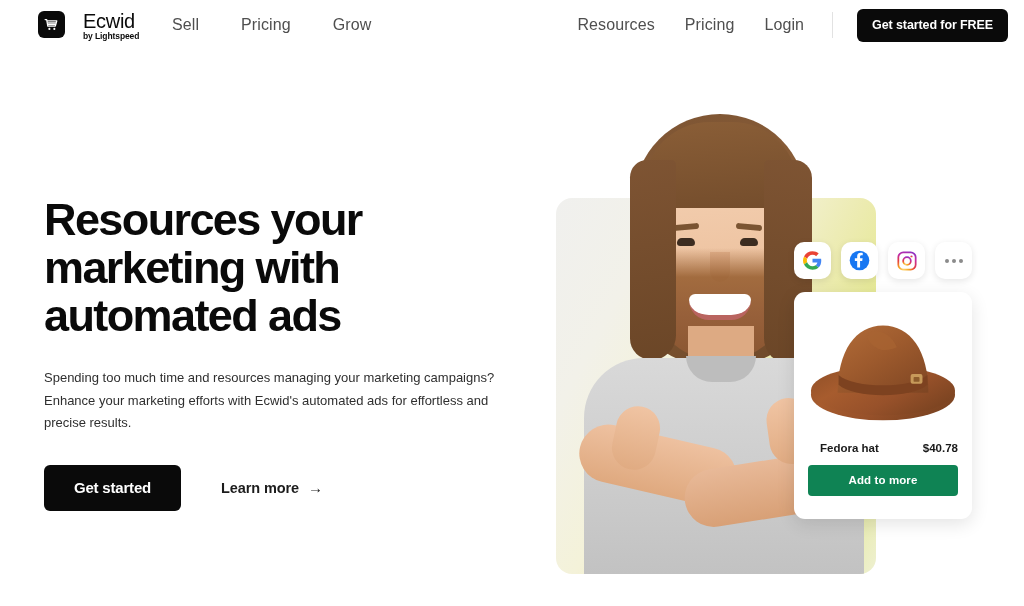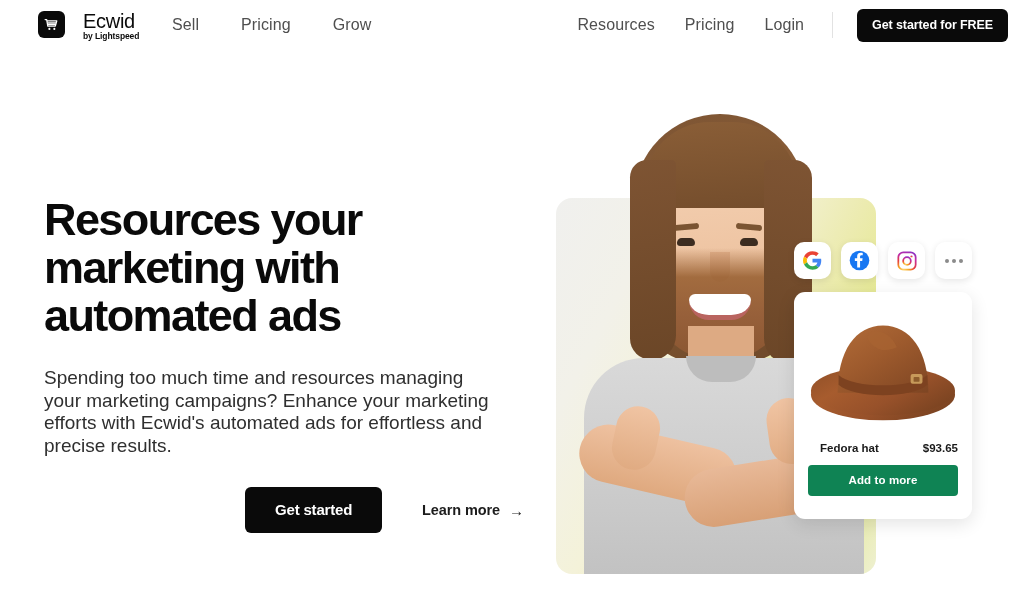--- a/index.html
+++ b/index.html
@@ -71,25 +71,25 @@
 
   
   .hero-left { position: absolute; left: 44px; top: 196px; width: 480px; }
   .hero-title {
     font-size: 45px; font-weight: 700; color: #0a0a0a;
     line-height: 48px; letter-spacing: -1.6px;
     font-family: "Liberation Sans", sans-serif;
   }
   .hero-sub {
     margin-top: 27px;
-    font-size: 19px; color: #2f2f2f; line-height: 22.5px;
+    font-size: 13px; color: #2f2f2f; line-height: 22.5px;
     max-width: 458px; letter-spacing: 0px;
   }
   .hero-actions {
-    margin-top: 30px; display: flex; align-items: center; justify-content: flex-end;
+    margin-top: 30px; display: flex; align-items: center;
   }
   .btn-primary {
     background: #0a0a0a; color: #fff;
     font-size: 15px; font-weight: 700;
     letter-spacing: -0.2px;
     border: none; border-radius: 6px;
     padding: 14px 30px 15px 30px;
     cursor: pointer;
     font-family: "Liberation Sans", sans-serif;
   }
@@ -407,19 +407,19 @@
 
         <path d="M31 74 C46 88 106 88 121 74 L121 64 C106 78 46 78 31 64 Z" fill="#7d4220"></path>
 
         <rect x="104" y="63" width="12" height="10" rx="2" fill="#c79a5a"></rect>
         <rect x="107" y="66" width="6" height="5" rx="1" fill="#8d5c2c"></rect>
       </svg>
     </div>
 
     <div class="product-meta">
       <span class="product-name">Fedora hat</span>
-      <span class="product-price">$93.65</span>
+      <span class="product-price">$40.78</span>
     </div>
 
     <button class="btn-cart">Add to more</button>
   </div>
 
 </div>
 
 </body></html>

